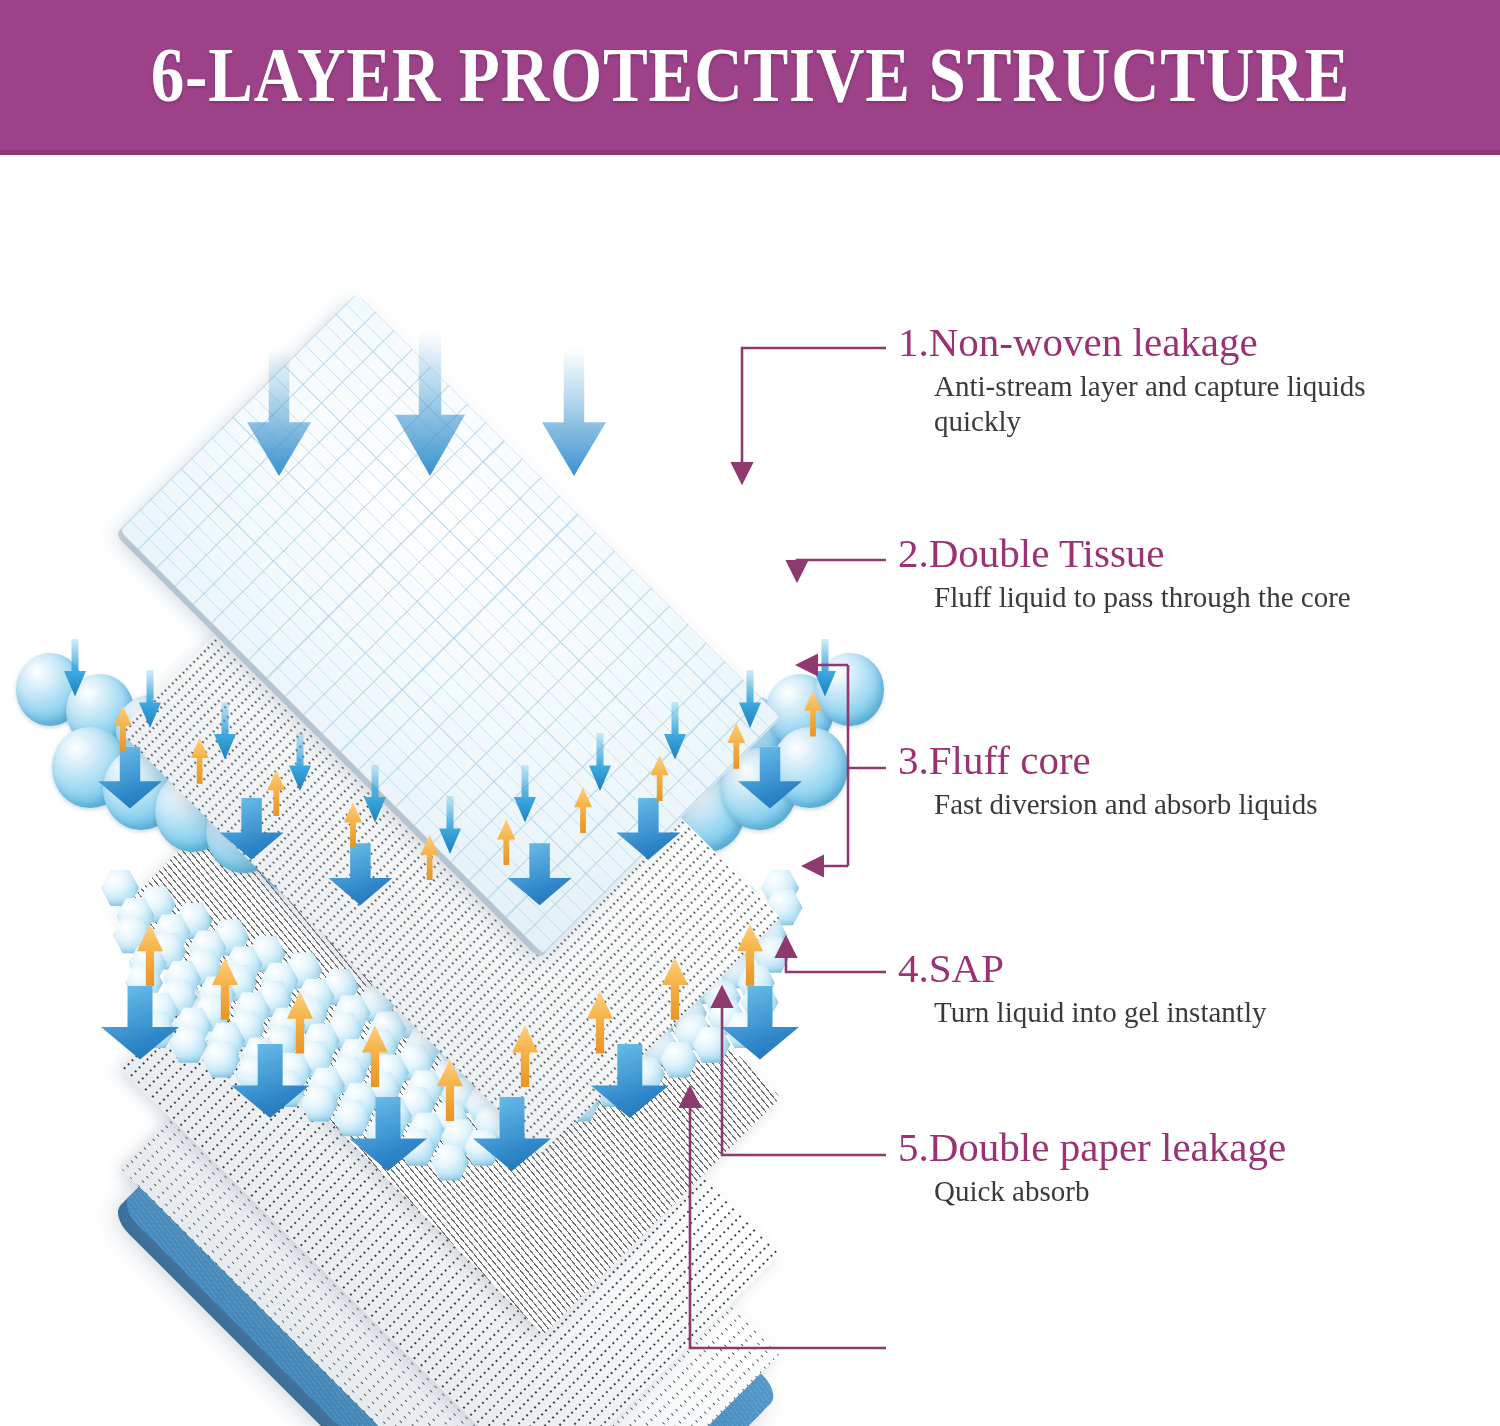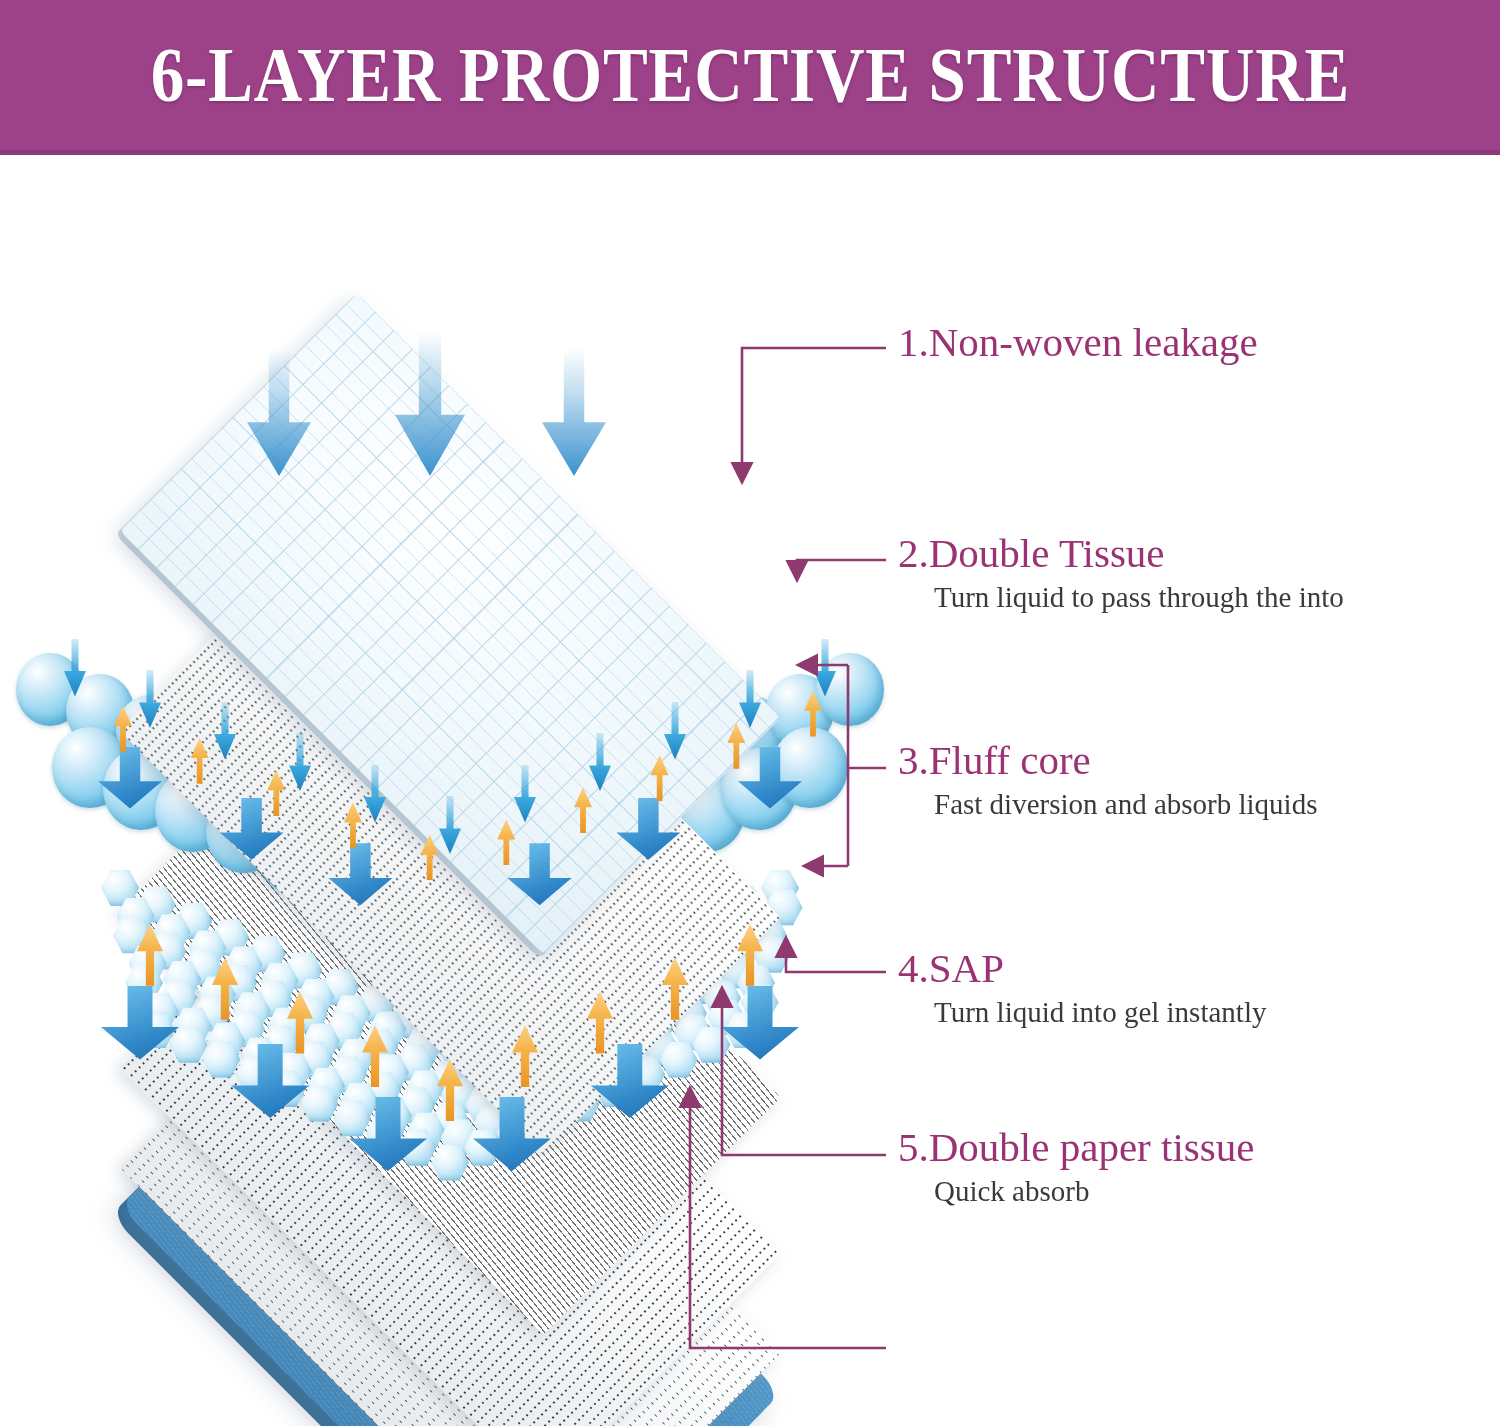--- a/index.html
+++ b/index.html
@@ -469,44 +469,45 @@
     <path d="M848,866 L806,866"></path>
   </g>
 </svg>
 
 <div id="labels">
 
   <div class="label-block" style="top:322px;">
     <div class="label-title">
       <span>1.</span><span>Non-woven leakage</span>
     </div>
+    <div class="label-desc">Anti-stream layer and capture liquids quickly</div>
   </div>
 
   <div class="label-block" style="top:533px;">
     <div class="label-title">
       <span>2.</span><span>Double Tissue</span>
     </div>
-    <div class="label-desc">Turn liquid to pass through the into</div>
+    <div class="label-desc">Fluff liquid to pass through the core</div>
   </div>
 
   <div class="label-block" style="top:740px;">
     <div class="label-title">
       <span>3.</span><span>Fluff core</span>
     </div>
     <div class="label-desc">Fast diversion and absorb liquids</div>
   </div>
 
   <div class="label-block" style="top:948px;">
     <div class="label-title">
       <span>4.</span><span>SAP</span>
     </div>
     <div class="label-desc">Turn liquid into gel instantly</div>
   </div>
 
   <div class="label-block" style="top:1127px;">
     <div class="label-title">
-      <span>5.</span><span>Double paper tissue</span>
+      <span>5.</span><span>Double paper leakage</span>
     </div>
     <div class="label-desc">Quick absorb</div>
   </div>
 
 
 </div>
 
 </body></html>

